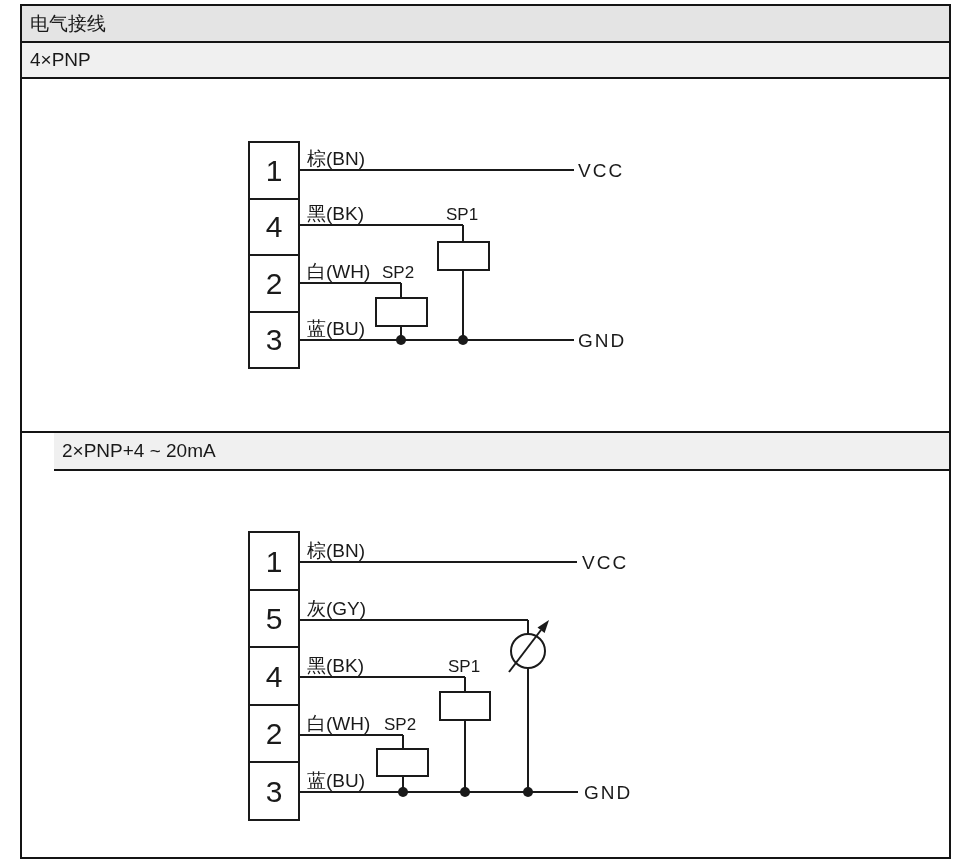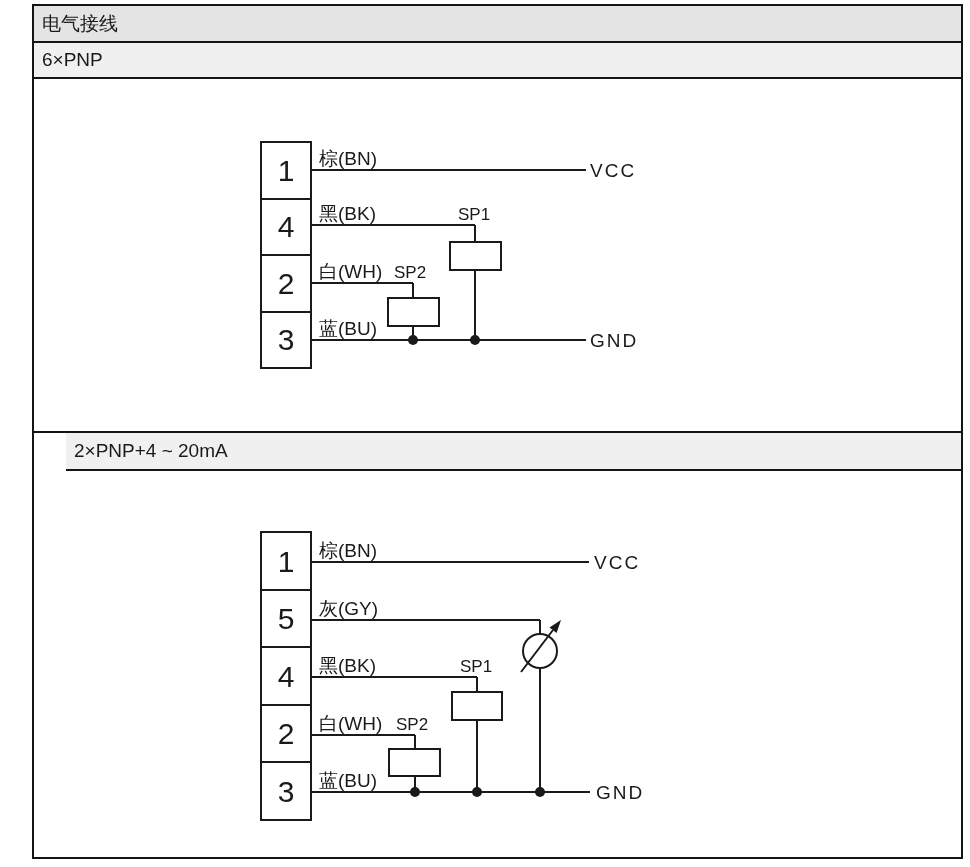--- a/index.html
+++ b/index.html
@@ -1,21 +1,21 @@
 <!DOCTYPE html>
 <html><head>
 <meta charset="utf-8">
 <style>
   html,body { margin:0; padding:0; background:#ffffff; }
   .page {
     position:relative; width:970px; height:867px; background:#ffffff;
     font-family:"Liberation Sans","DejaVu Sans",sans-serif; overflow:hidden;
   }
   .wiring-table {
-    position:absolute; left:32px; top:4px; width:931px; height:855px;
+    position:absolute; left:20px; top:4px; width:931px; height:855px;
     box-sizing:border-box; border:2px solid #141414; background:#ffffff;
     display:flex; flex-direction:column;
   }
   .trow { box-sizing:border-box; flex:0 0 auto; }
   .row-title {
     height:37px; background:#e4e4e4; border-bottom:2px solid #141414;
     display:flex; align-items:center; padding-left:8px;
     font-size:19px; color:#1a1a1a;
   }
   .row-sub {
@@ -47,21 +47,21 @@
 <body>
 
 <div class="page">
   <div class="wiring-table">
 
     <div class="trow row-title">
       <span>电气接线</span>
     </div>
 
     <div class="trow row-sub">
-      <span>6×PNP</span>
+      <span>4×PNP</span>
     </div>
 
     <div class="trow row-dia1">
       <svg class="dia" width="931" height="356" viewBox="0 0 931 356">
 
         <rect class="bx" x="229" y="65" width="50" height="226"></rect>
         <line class="ln" x1="229" y1="122" x2="279" y2="122"></line>
         <line class="ln" x1="229" y1="178" x2="279" y2="178"></line>
         <line class="ln" x1="229" y1="235" x2="279" y2="235"></line>
         <text class="pin" x="254" y="104">1</text>

